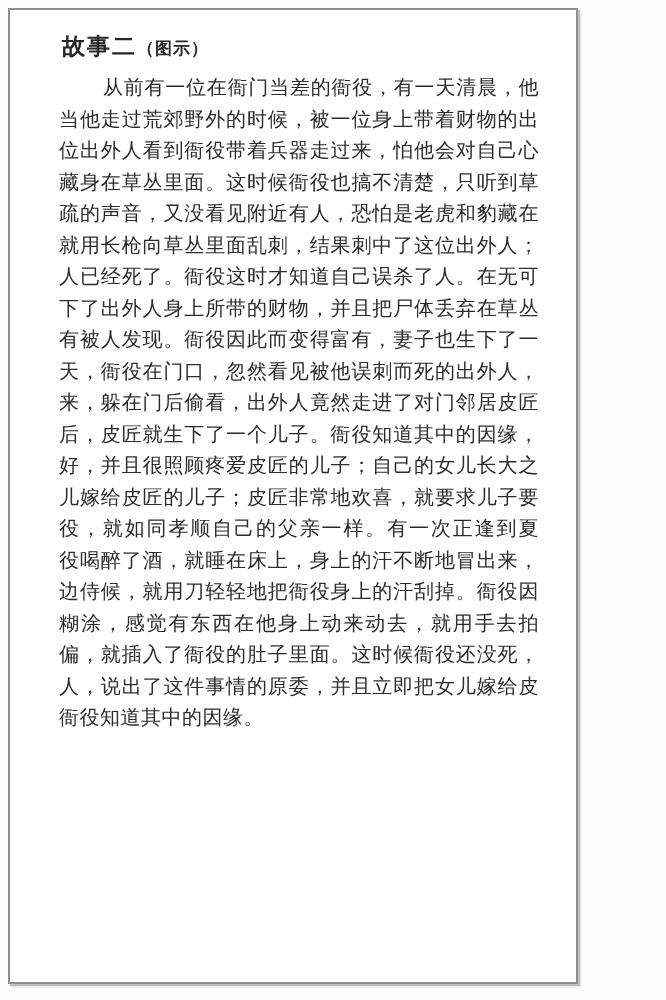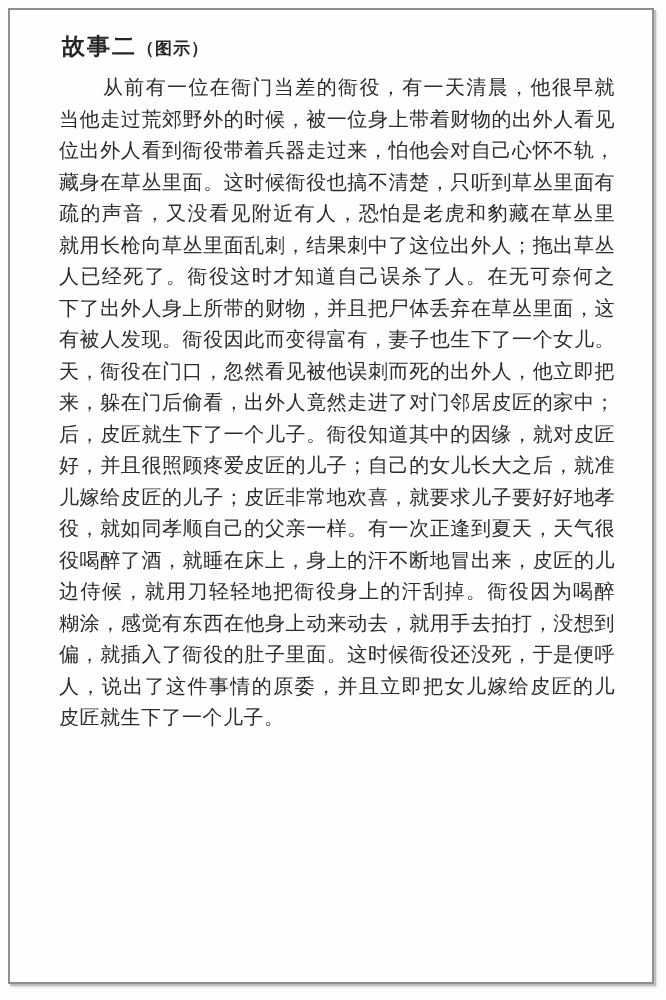--- a/index.html
+++ b/index.html
@@ -7,21 +7,21 @@
     padding: 0;
     width: 666px;
     height: 1000px;
     background: #fdfdfd;
     font-family: "Liberation Sans", sans-serif;
   }
   .page-frame {
     position: absolute;
     left: 8px;
     top: 8px;
-    width: 646px;
+    width: 570px;
     height: 976px;
     box-sizing: border-box;
     background: #fefefe;
     border: 2px solid #8f8f8f;
     box-shadow: 2px 2px 0 #bfbfbf, 3px 3px 2px #dcdcdc;
   }
   .doc-title {
     margin: 22px 36px 0 52px;
     font-size: 23px;
     font-weight: bold;
@@ -74,15 +74,15 @@
     <div class="story-line">来，躲在门后偷看，出外人竟然走进了对门邻居皮匠的家中；不久之</div>
     <div class="story-line">后，皮匠就生下了一个儿子。衙役知道其中的因缘，就对皮匠非常</div>
     <div class="story-line">好，并且很照顾疼爱皮匠的儿子；自己的女儿长大之后，就准备把女</div>
     <div class="story-line">儿嫁给皮匠的儿子；皮匠非常地欢喜，就要求儿子要好好地孝顺衙</div>
     <div class="story-line">役，就如同孝顺自己的父亲一样。有一次正逢到夏天，天气很热，衙</div>
     <div class="story-line">役喝醉了酒，就睡在床上，身上的汗不断地冒出来，皮匠的儿子在旁</div>
     <div class="story-line">边侍候，就用刀轻轻地把衙役身上的汗刮掉。衙役因为喝醉了，糊里</div>
     <div class="story-line">糊涂，感觉有东西在他身上动来动去，就用手去拍打，没想到刀一</div>
     <div class="story-line">偏，就插入了衙役的肚子里面。这时候衙役还没死，于是便呼唤家</div>
     <div class="story-line">人，说出了这件事情的原委，并且立即把女儿嫁给皮匠的儿子，家产</div>
-    <div class="story-line last">皮匠就生下了一个儿子。</div>
+    <div class="story-line last">衙役知道其中的因缘。</div>
   </div>
 </div>
 
 </body></html>

